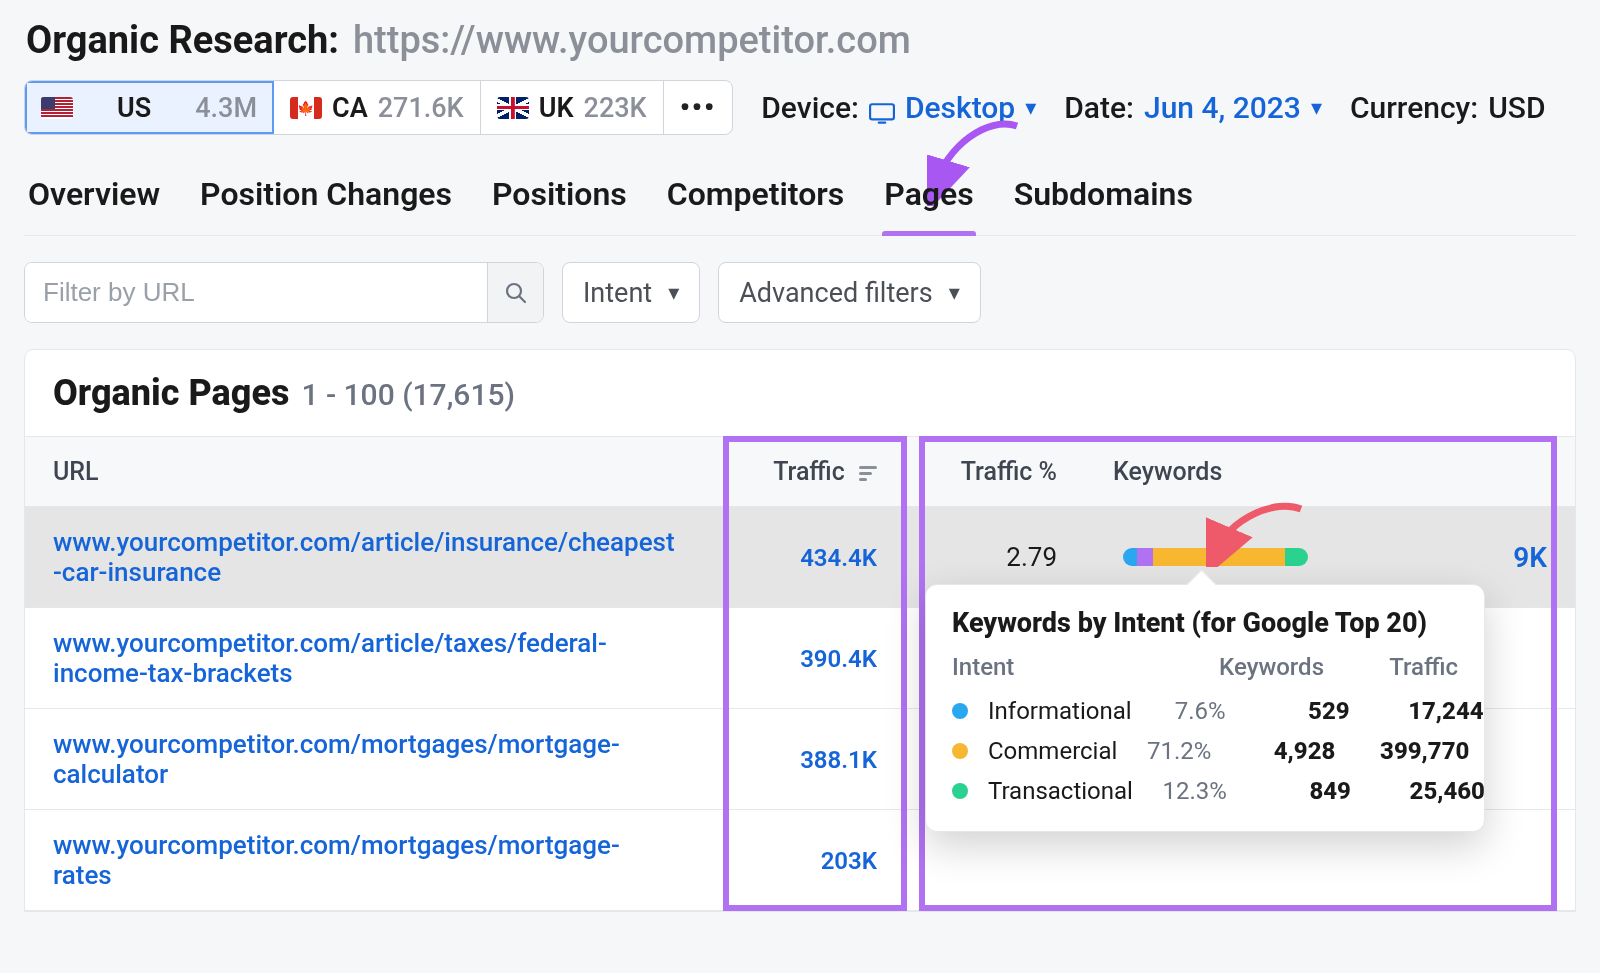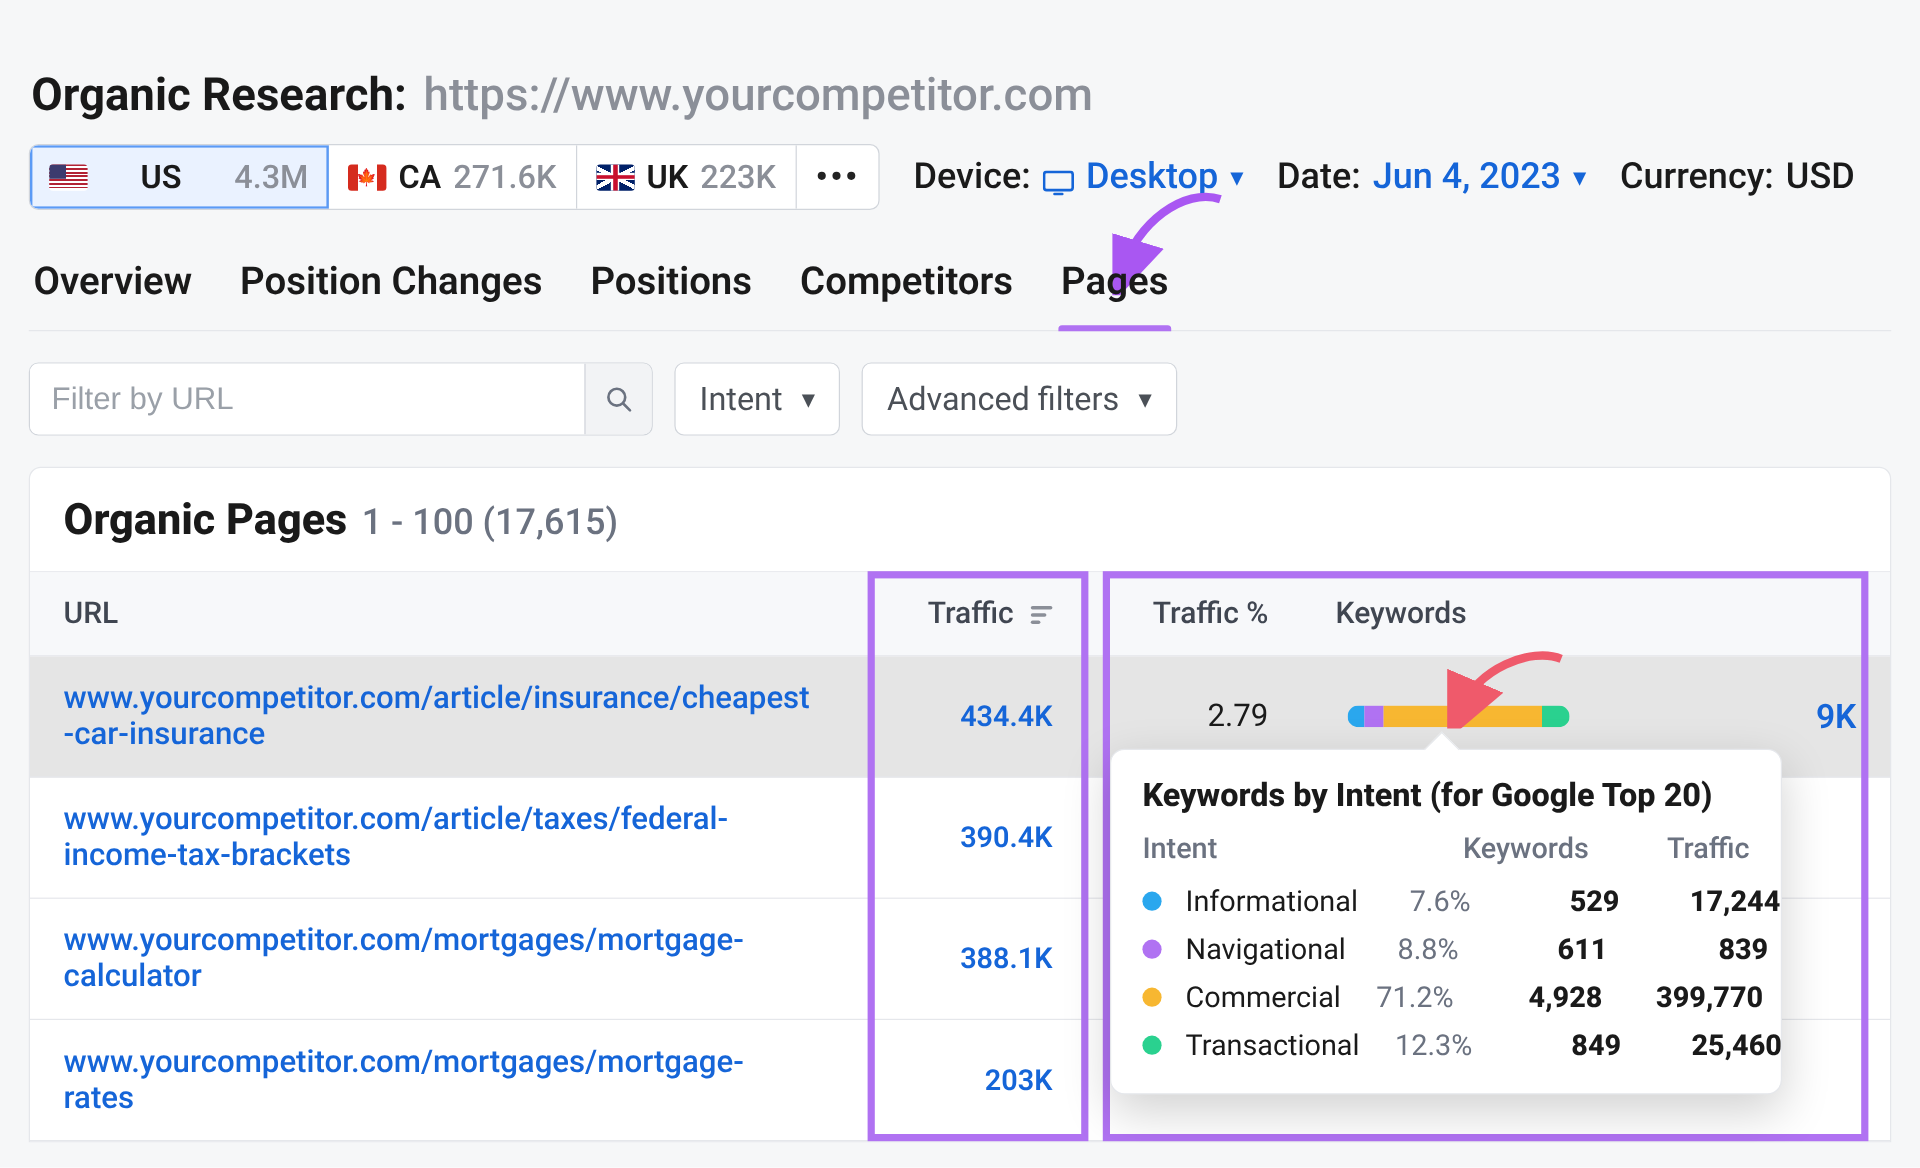--- a/index.html
+++ b/index.html
@@ -3,21 +3,21 @@
 <meta charset="utf-8">
 <style>
   * { box-sizing: border-box; margin: 0; padding: 0; }
   body {
     font-family: -apple-system, BlinkMacSystemFont, "Segoe UI", Roboto, Helvetica, Arial, sans-serif;
     background: #f6f7f8;
     color: #1a1a1a;
     font-size: 24px;
     width: 1600px;
   }
-  .page { padding: 8px 24px 0 24px; margin-top: 40px; }
+  .page { padding: 8px 24px 0 24px; }
 
   
   .title-row { display: flex; align-items: baseline; gap: 14px; margin: 10px 0 18px 2px; }
   .title-strong { font-size: 38px; font-weight: 700; color: #191919; }
   .title-url { font-size: 38px; font-weight: 500; color: #8b8f98; }
 
   
   .toolbar { display: flex; align-items: center; gap: 28px; margin-bottom: 30px; flex-wrap: wrap; }
   .db-group {
     display: inline-flex; align-items: stretch;
@@ -235,20 +235,21 @@
       </defs>
     <path d="M90,10 C60,0 20,30 8,70" fill="none" stroke="#a957f2" stroke-width="7" marker-end="url(#ah1)"></path>
   </svg>
 
   <div class="tabs" id="tabs">
       <div class="tab">Overview</div>
       <div class="tab">Position Changes</div>
       <div class="tab">Positions</div>
       <div class="tab">Competitors</div>
       <div class="tab active">Pages</div>
+      <div class="tab">Subdomains</div>
     </div>
 
   <div class="filters">
     <div class="search-wrap">
       <input class="search-input" placeholder="Filter by URL" style="">
       <div class="search-btn">
         <svg width="24" height="24" viewBox="0 0 24 24">
             <circle cx="10" cy="10" r="7" fill="none" stroke="#6b7280" stroke-width="2.2"></circle>
             <line x1="15.5" y1="15.5" x2="21" y2="21" stroke="#6b7280" stroke-width="2.2" stroke-linecap="round"></line>
           </svg>
@@ -349,27 +350,20 @@
       </div>
       <div id="tt-rows">
           <div class="tt-row">
             <span class="dot c-info"></span>
             <span>Informational</span>
             <span class="pct">7.6%</span>
             <span class="kw">529</span>
             <span class="tr">17,244</span>
           </div>
           <div class="tt-row">
-            <span class="dot c-nav"></span>
-            <span>Navigational</span>
-            <span class="pct">8.8%</span>
-            <span class="kw">611</span>
-            <span class="tr">839</span>
-          </div>
-          <div class="tt-row">
             <span class="dot c-comm"></span>
             <span>Commercial</span>
             <span class="pct">71.2%</span>
             <span class="kw">4,928</span>
             <span class="tr">399,770</span>
           </div>
           <div class="tt-row">
             <span class="dot c-tran"></span>
             <span>Transactional</span>
             <span class="pct">12.3%</span>

